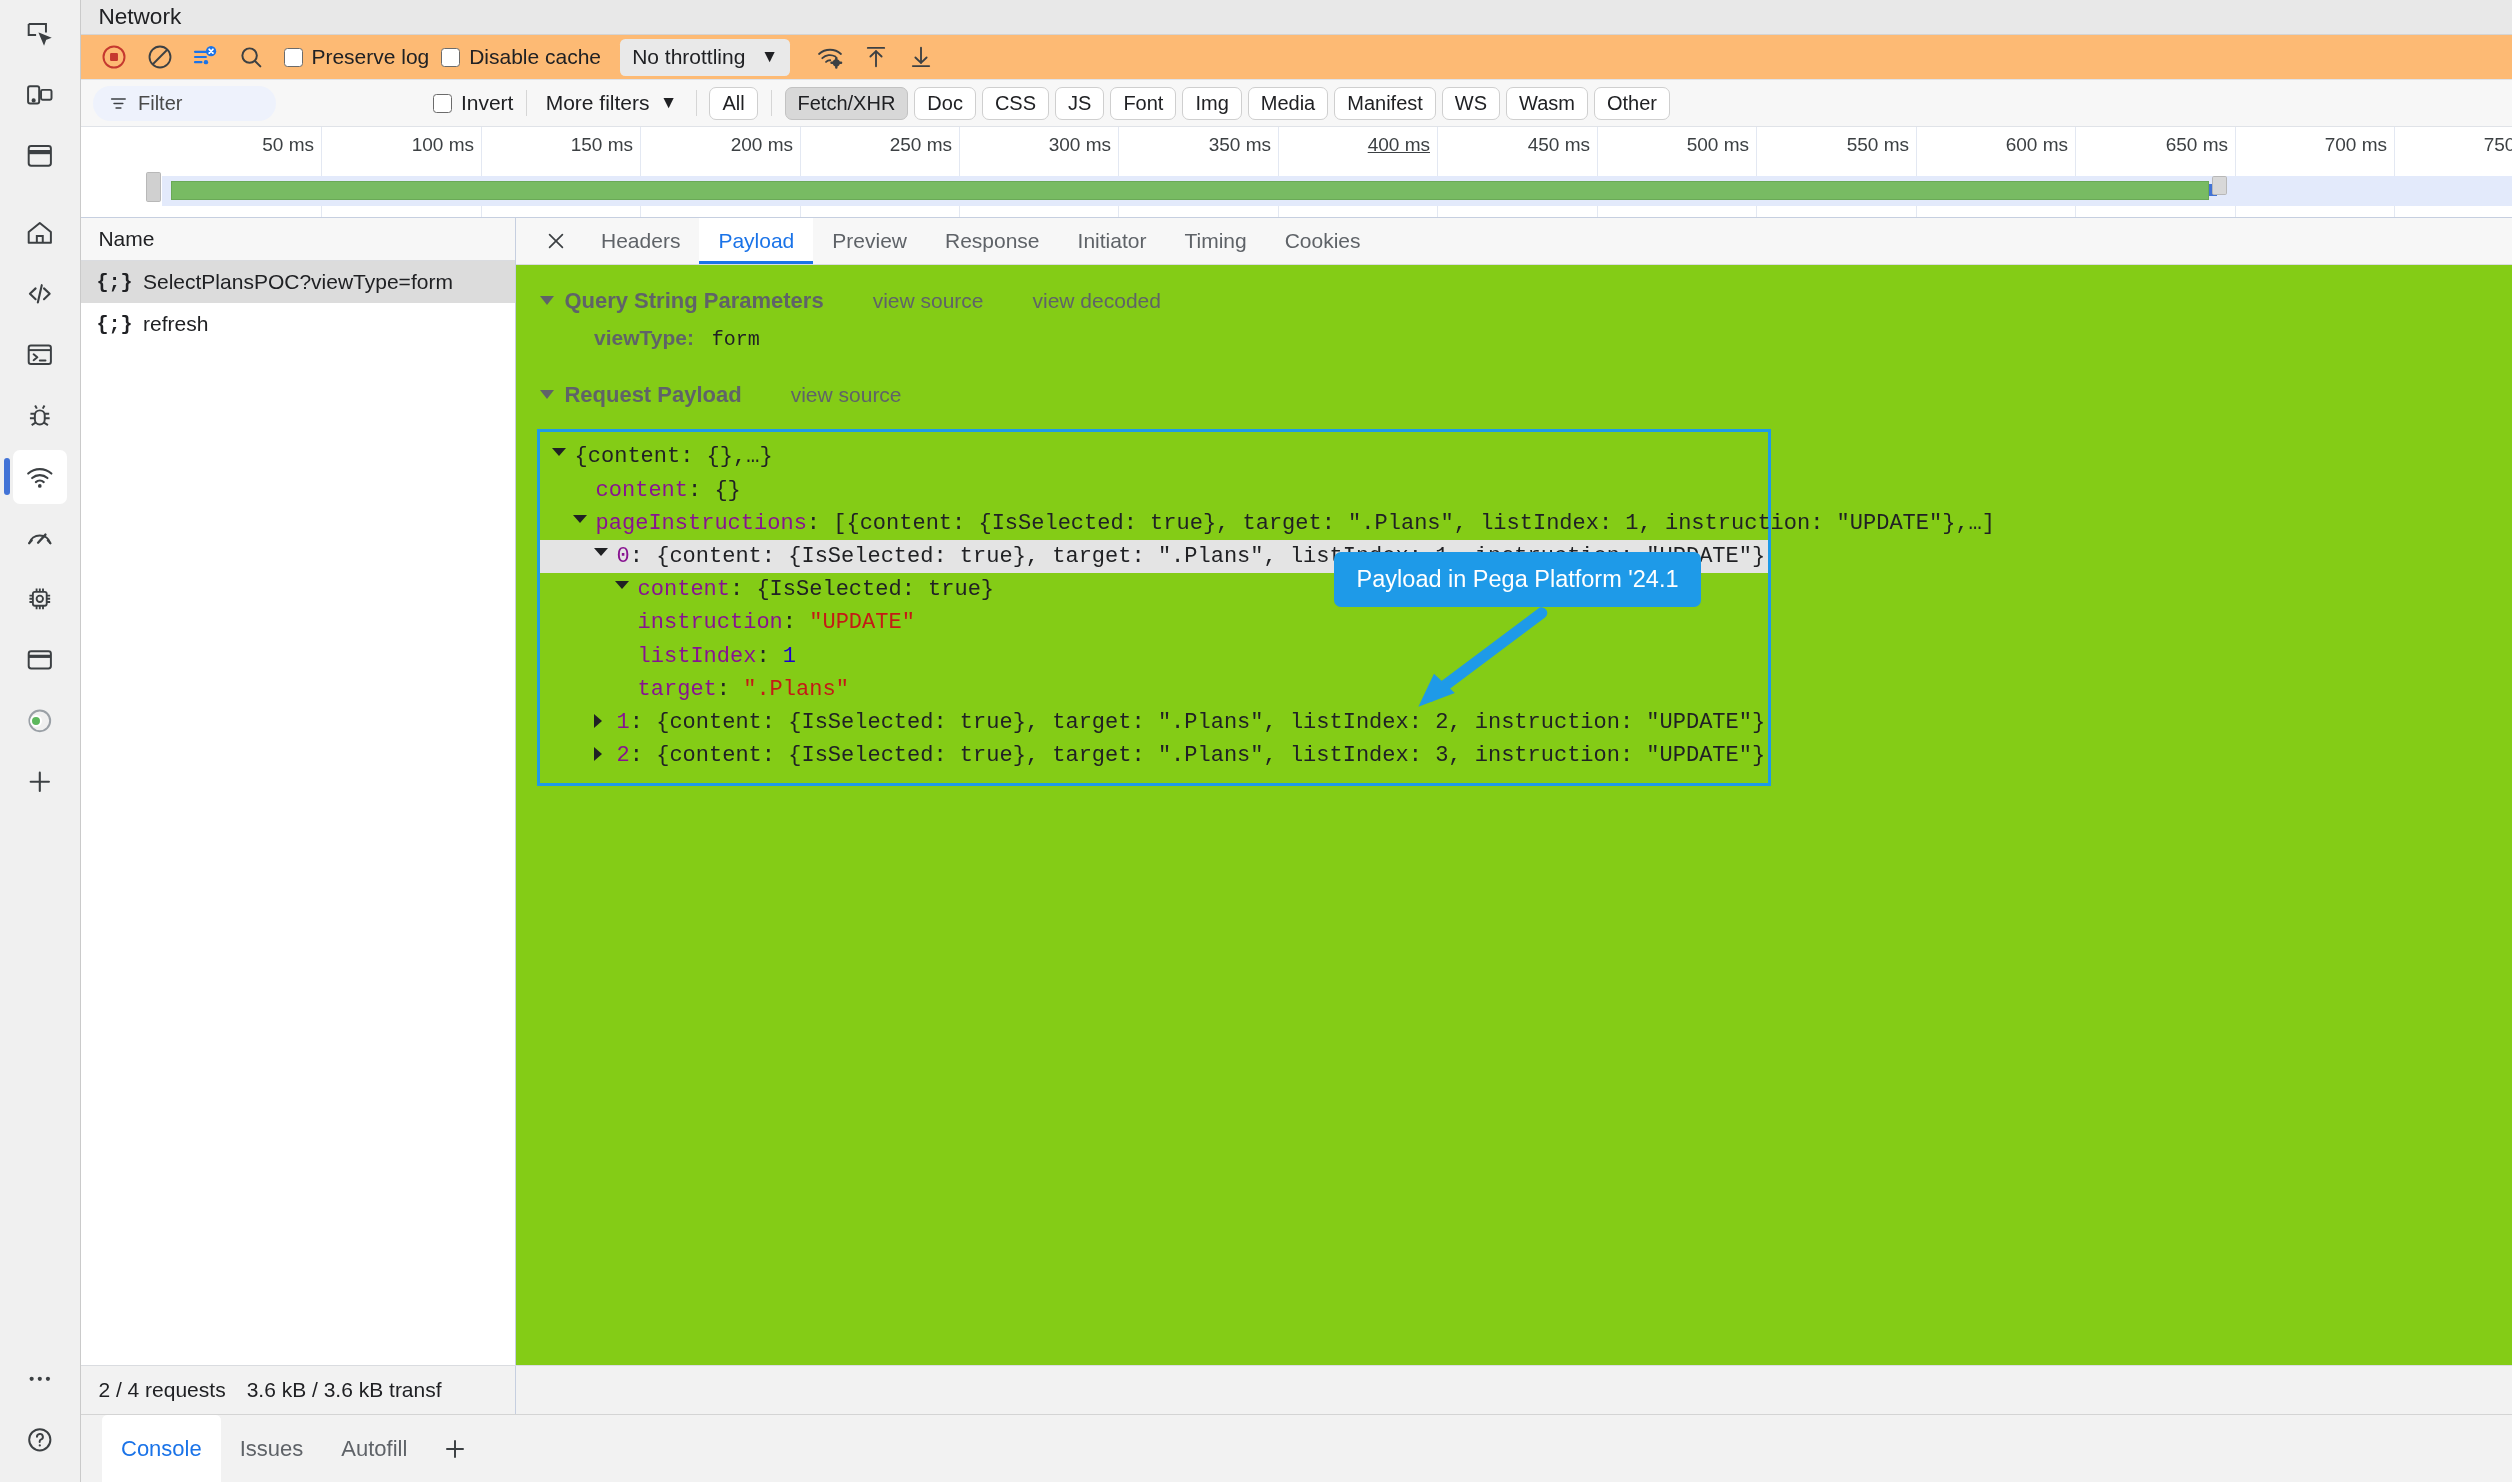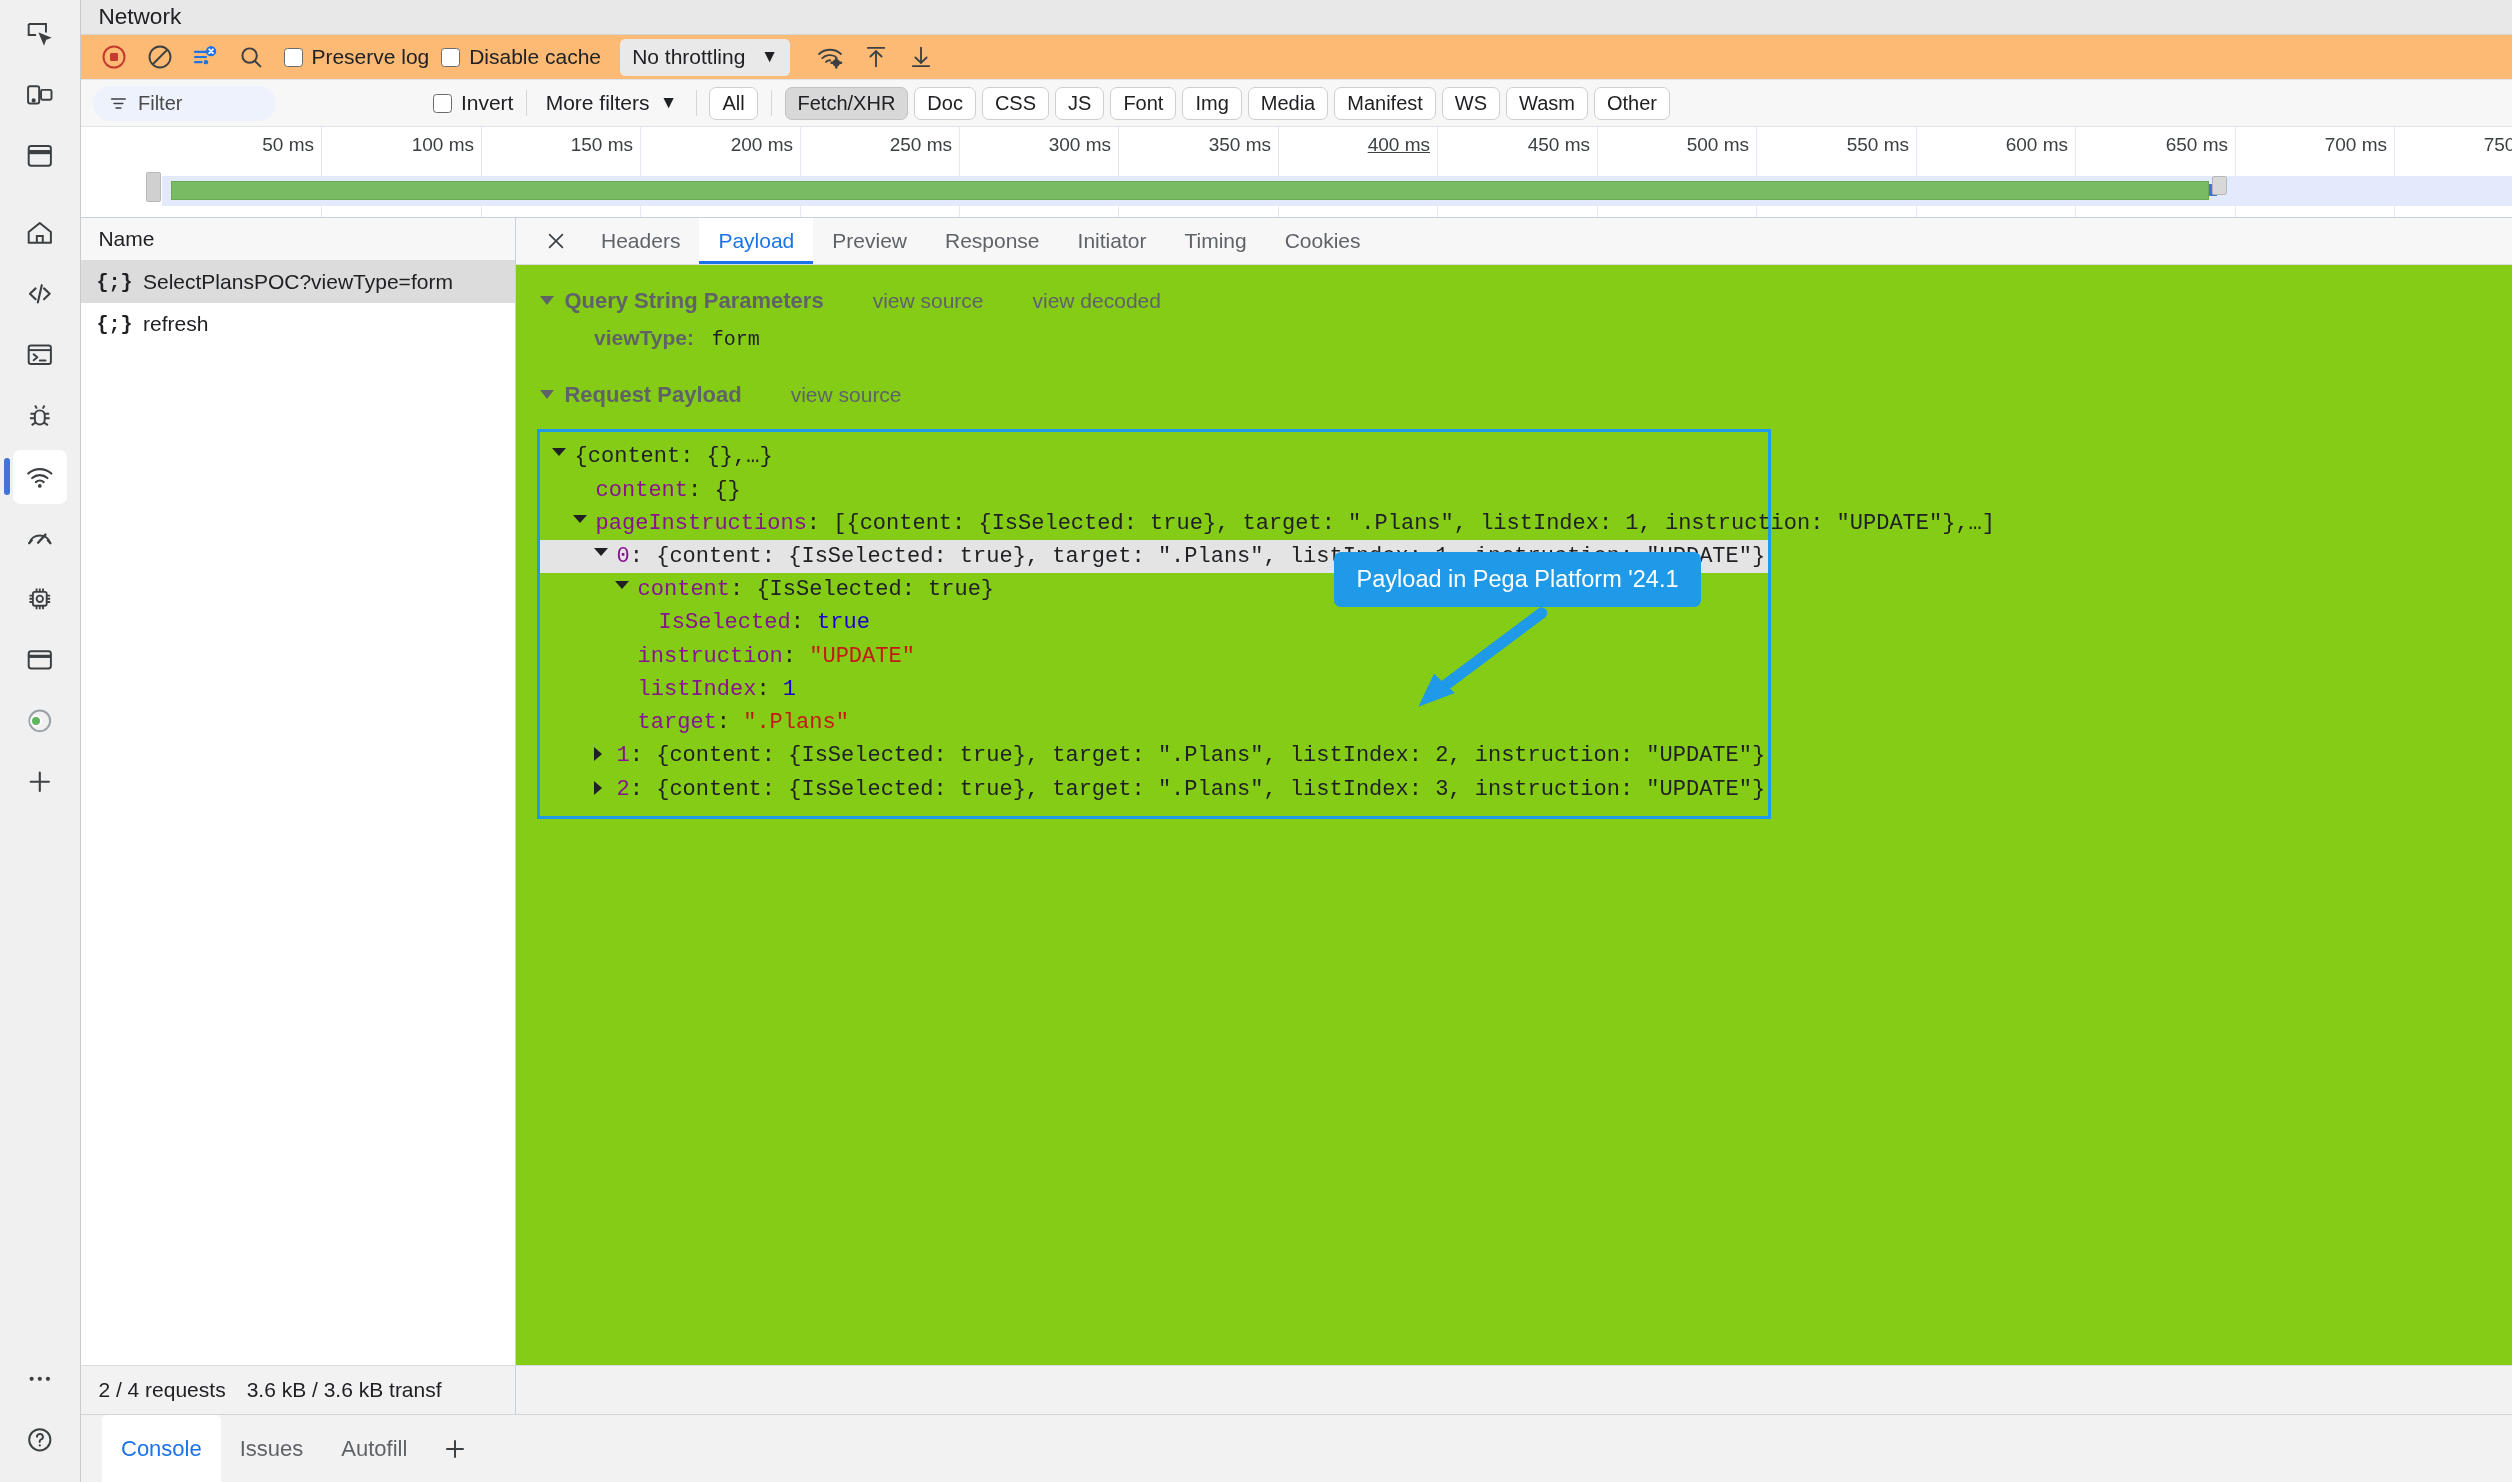--- a/index.html
+++ b/index.html
@@ -621,21 +621,20 @@
             <span class="viewlink">view source</span>
           </div>
 
           <div class="tree-wrap">
             <div id="tree-lines">
                 <div class="tline"><span style="display: inline-block; flex: 0 0 auto; width: 12px;"></span><span class="tarrow"><i></i></span><span><span class="plain">{content: {},…}</span></span></div>
                 <div class="tline"><span style="display: inline-block; flex: 0 0 auto; width: 33px;"></span><span class="tarrow"></span><span><span class="k">content</span><span class="plain">: {}</span></span></div>
                 <div class="tline"><span style="display: inline-block; flex: 0 0 auto; width: 33px;"></span><span class="tarrow"><i></i></span><span><span class="k">pageInstructions</span><span class="plain">: [{content: {IsSelected: true}, target: ".Plans", listIndex: 1, instruction: "UPDATE"},…]</span></span></div>
                 <div class="tline hl"><span style="display: inline-block; flex: 0 0 auto; width: 54px;"></span><span class="tarrow"><i></i></span><span><span class="k">0</span><span class="plain">: {content: {IsSelected: true}, target: ".Plans", listIndex: 1, instruction: "UPDATE"}</span></span></div>
                 <div class="tline"><span style="display: inline-block; flex: 0 0 auto; width: 75px;"></span><span class="tarrow"><i></i></span><span><span class="k">content</span><span class="plain">: {IsSelected: true}</span></span></div>
-                <div class="tline"><span style="display: inline-block; flex: 0 0 auto; width: 96px;"></span><span class="tarrow"></span><span><span class="k">IsSelected</span><span class="plain">: </span><span class="v-bool">true</span></span></div>
                 <div class="tline"><span style="display: inline-block; flex: 0 0 auto; width: 75px;"></span><span class="tarrow"></span><span><span class="k">instruction</span><span class="plain">: </span><span class="v-str">"UPDATE"</span></span></div>
                 <div class="tline"><span style="display: inline-block; flex: 0 0 auto; width: 75px;"></span><span class="tarrow"></span><span><span class="k">listIndex</span><span class="plain">: </span><span class="v-num">1</span></span></div>
                 <div class="tline"><span style="display: inline-block; flex: 0 0 auto; width: 75px;"></span><span class="tarrow"></span><span><span class="k">target</span><span class="plain">: </span><span class="v-str">".Plans"</span></span></div>
                 <div class="tline"><span style="display: inline-block; flex: 0 0 auto; width: 54px;"></span><span class="tarrow right"><i></i></span><span><span class="k">1</span><span class="plain">: {content: {IsSelected: true}, target: ".Plans", listIndex: 2, instruction: "UPDATE"}</span></span></div>
                 <div class="tline"><span style="display: inline-block; flex: 0 0 auto; width: 54px;"></span><span class="tarrow right"><i></i></span><span><span class="k">2</span><span class="plain">: {content: {IsSelected: true}, target: ".Plans", listIndex: 3, instruction: "UPDATE"}</span></span></div>
               </div>
           </div>
 
           <div class="callout">Payload in Pega Platform '24.1</div>
           <svg class="callout-arrow" viewBox="0 0 220 130">

